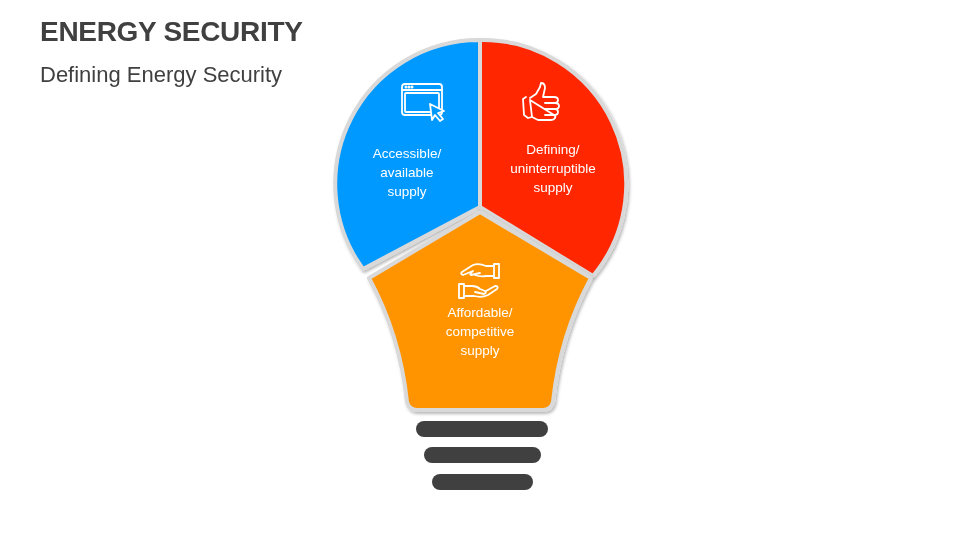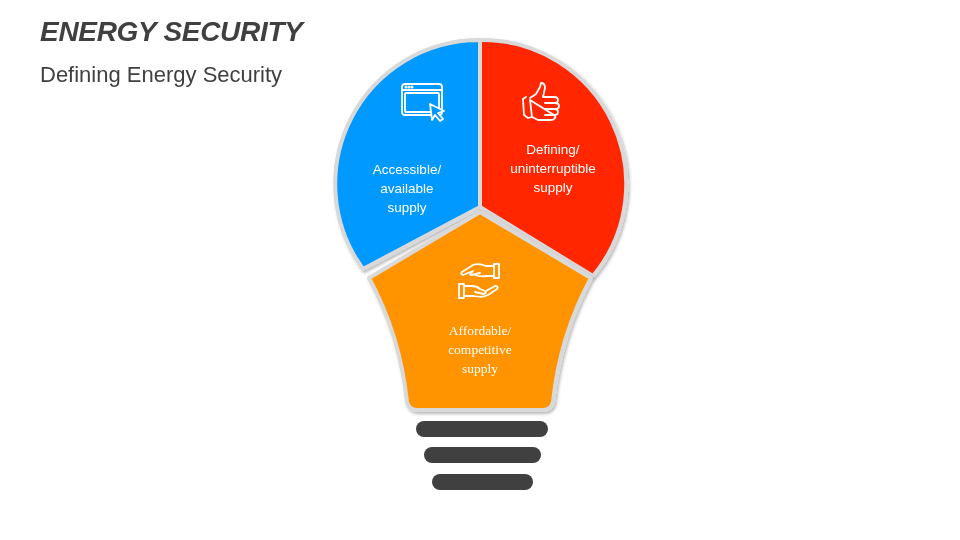--- a/index.html
+++ b/index.html
@@ -1,19 +1,19 @@
 <!DOCTYPE html>
 <html><head>
 <meta charset="utf-8">
 <style>
   html, body { margin: 0; padding: 0; }
   body { width: 960px; height: 540px; background: #ffffff; position: relative; overflow: hidden;
          font-family: "Liberation Sans", "DejaVu Sans", sans-serif; }
   .title { position: absolute; left: 40px; top: 16px; font-size: 28px; font-weight: bold; color: #404040;
-           letter-spacing: -0.3px; white-space: nowrap; font-style: italic; }
+           letter-spacing: -0.3px; white-space: nowrap; }
   .subtitle { position: absolute; left: 40px; top: 62px; font-size: 22px; color: #404040; white-space: nowrap; }
   svg.bulb { position: absolute; left: 0; top: 0; }
   .seg-text { position: absolute; color: #ffffff; font-size: 13.5px; line-height: 19px; text-align: center;
               transform: translateX(-50%); white-space: nowrap; }
   .seg-text span { display: block; }
   .icon { position: absolute; }
   .bar { position: absolute; background: #404040; border-radius: 8px; }
 </style>
 </head>
 <body>
@@ -60,31 +60,31 @@
 
   <rect x="39" y="3" width="5" height="14"></rect>
   <path d="M 39 5 L 31 5 Q 24 2 18 4 L 7 11 Q 5 13 8 14 L 18 10 Q 14 13 16 14 L 25 12"></path>
   <path d="M 39 15 L 31 15 Q 25 16 20 14"></path>
 
   <rect x="4" y="23" width="5" height="14"></rect>
   <path d="M 9 25 L 17 25 Q 22 25 25 28 L 30 30 Q 32 32 29 33 L 20 31"></path>
   <path d="M 9 35 L 19 35 Q 27 37 33 34 L 42 28 Q 44 25 40 25 L 31 30"></path>
 </svg>
 
-<div class="seg-text" style="left:407px;top:144px;margin-top:16px;">
+<div class="seg-text" style="left:407px;top:144px;">
   <span>Accessible/</span>
   <span>available</span>
   <span>supply</span>
 </div>
 <div class="seg-text" style="left:553px;top:140px;">
   <span>Defining/</span>
   <span>uninterruptible</span>
   <span>supply</span>
 </div>
-<div class="seg-text" style="left:480px;top:321px;font-family:Liberation Serif, serif;">
+<div class="seg-text" style="left:480px;top:303px;">
   <span>Affordable/</span>
   <span>competitive</span>
   <span>supply</span>
 </div>
 
 <div class="bar" style="left:416px;top:421px;width:132px;height:16px;"></div>
 <div class="bar" style="left:424px;top:447px;width:117px;height:16px;"></div>
 <div class="bar" style="left:432px;top:474px;width:101px;height:16px;"></div>
 
 </body></html>

